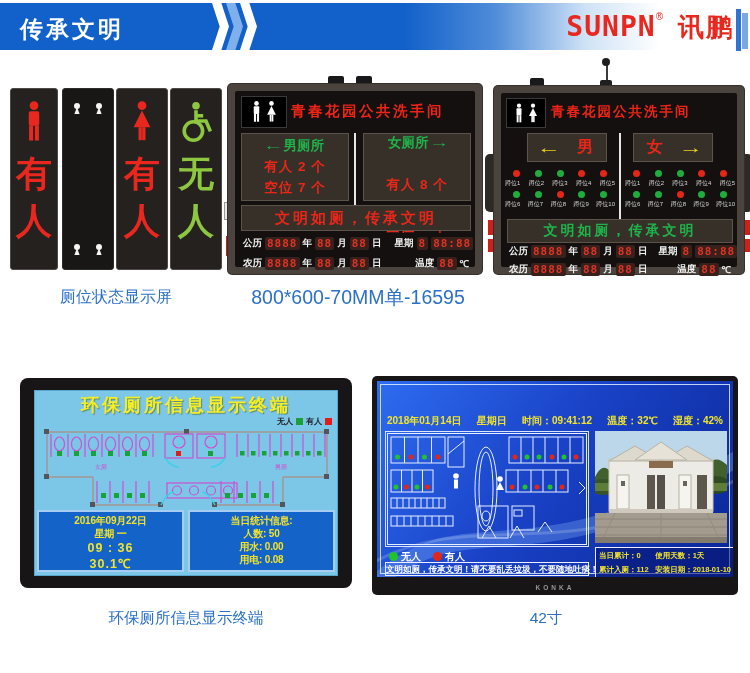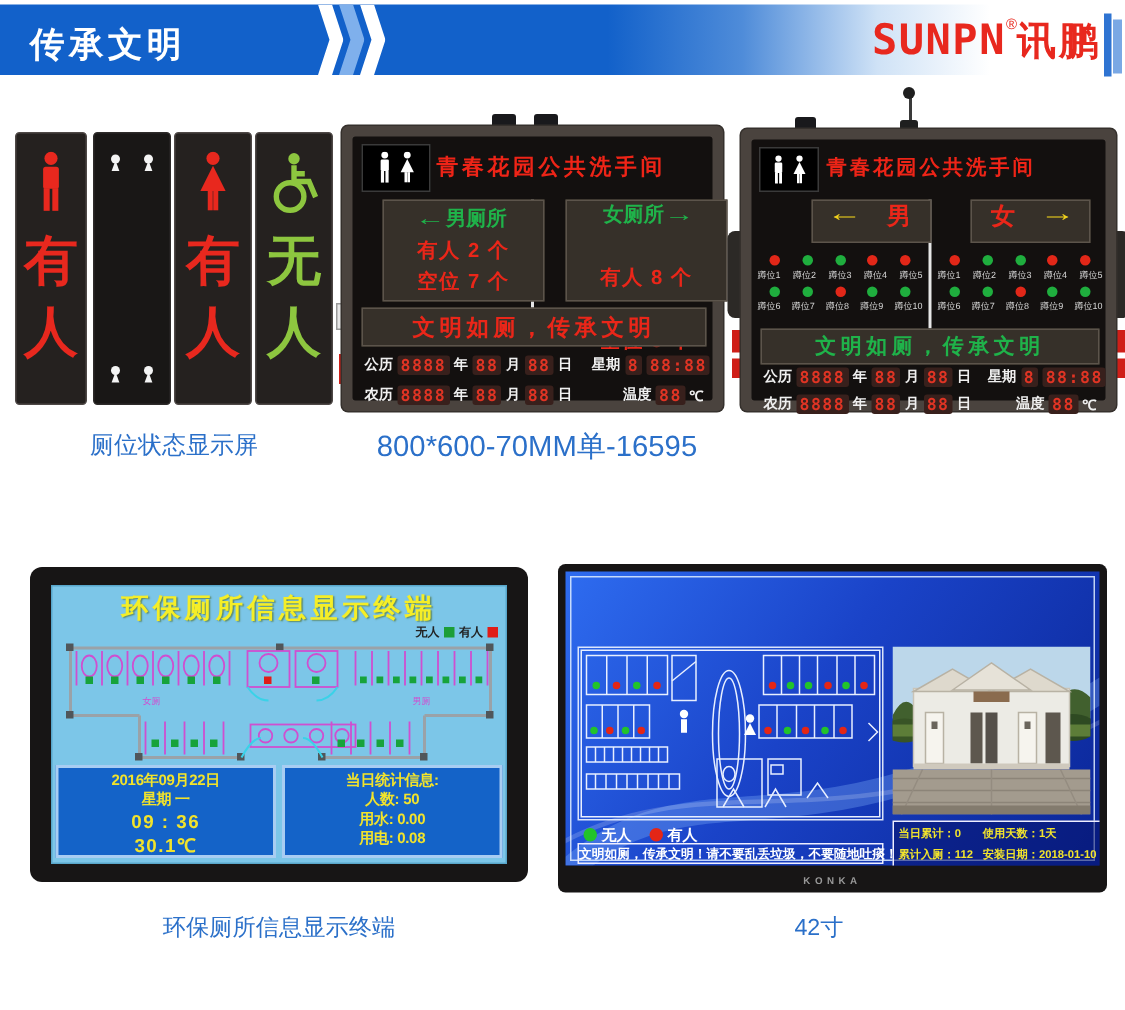--- a/index.html
+++ b/index.html
@@ -9,21 +9,21 @@
 
   
   .hdr{position:absolute;left:0;top:3px;width:750px;height:47px;
        background:linear-gradient(90deg,#1261ca 0%,#1261ca 54%,#4f8cd9 66%,#cfe2f6 78%,#ffffff 88%);}
   .hdr-title{position:absolute;left:20px;top:11px;font-size:23px;font-weight:bold;color:#fff;letter-spacing:3px;}
   .chev{position:absolute;top:0;height:47px;width:17px;
         clip-path:polygon(0 0,55% 0,100% 50%,55% 100%,0 100%,45% 50%);}
   .logo{position:absolute;right:16px;top:7px;display:flex;align-items:flex-start;}
   .logo-sunpn{font-family:"DejaVu Sans Mono",monospace;font-weight:bold;font-size:28px;color:#e8281e;letter-spacing:1px;}
   .logo-reg{font-size:10px;color:#e8281e;margin-top:1px;}
-  .logo-cn{font-size:26px;color:#e8281e;font-weight:bold;margin-left:0;letter-spacing:2px;}
+  .logo-cn{font-size:26px;color:#e8281e;font-weight:bold;margin-left:15px;letter-spacing:2px;}
   .edgebar1{position:absolute;right:9px;top:6px;width:5px;height:42px;background:#2f74d2;}
   .edgebar2{position:absolute;right:2px;top:10px;width:6px;height:36px;background:#7aa8e4;}
 
   
   .cap{position:absolute;color:#2b70c9;text-align:center;white-space:nowrap;}
 
   
   .strip{position:absolute;top:0;height:180px;background:#25211f;border:1px solid #4e4846;border-radius:3px;}
   .strip-blank{background:#191716;border-color:#2e2b2a;}
   .strip-icon{position:absolute;top:12px;left:0;width:100%;text-align:center;}
@@ -32,21 +32,21 @@
   .clr-occupied{color:#e8281e;}
   .clr-vacant{color:#8dc63f;}
 
   
   .tab{position:absolute;background:#19191c;border-radius:2px;}
   .ledframe{position:absolute;background:#4a433e;border-radius:4px;box-shadow:0 0 0 1px #35302c;}
   .ledscr{position:absolute;inset:7px;background:#13100f;border-radius:2px;}
   .iconbox{position:absolute;background:#000;border:1px solid #3a3a3a;display:flex;align-items:center;justify-content:center;gap:4px;}
   .ledtitle{position:absolute;color:#ee2417;font-weight:bold;white-space:nowrap;}
   .ledbox{position:absolute;background:#363029;border:1px solid #5c544b;display:flex;flex-direction:column;
-          justify-content:space-evenly;font-weight:bold;text-align:center;margin-left:14px;}
+          justify-content:space-evenly;align-items:center;font-weight:bold;text-align:center;}
   .grn{color:#1fb34a;}
   .red{color:#ea2619;}
   .ylw{color:#f0d11c;}
   .ledbanner{position:absolute;background:#363029;border:1px solid #5c544b;display:flex;align-items:center;justify-content:center;
              font-weight:bold;letter-spacing:3px;}
   .divider{position:absolute;background:#e6e6e6;}
   .clock{position:absolute;}
   .crow{display:flex;align-items:center;gap:3px;color:#f0f0f0;font-size:9.5px;font-weight:bold;margin-bottom:7px;white-space:nowrap;}
   .seg{font-family:"DejaVu Sans Mono",monospace;color:#e03424;background:#38201c;border-radius:2px;
        padding:0 2px;font-size:11px;font-weight:bold;letter-spacing:1px;}
@@ -462,20 +462,27 @@
   </div>
   <div class="cap" style="left:20px;top:608px;width:332px;font-size:15.5px;">环保厕所信息显示终端</div>
 
   <div class="bezel" style="left:372px;top:376px;width:366px;height:219px;border-radius:5px;">
     <div class="scrB">
       <svg class="abs" style="left:0;top:0;" width="356" height="196" viewBox="0 0 356 196">
         <path d="M-10 210 C 90 110, 150 215, 372 70" stroke="rgba(140,190,255,.30)" stroke-width="16" fill="none"></path>
         <path d="M-10 185 C 100 120, 185 195, 372 92" stroke="rgba(255,255,255,.18)" stroke-width="3" fill="none"></path>
       </svg>
       <div class="scrB-border"></div>
+      <div class="mB-info">
+        <span>2018年01月14日</span>
+        <span>星期日</span>
+        <span>时间：09:41:12</span>
+        <span>温度：32℃</span>
+        <span>湿度：42%</span>
+      </div>
       <div class="planB">
         <svg width="202" height="114" viewBox="0 0 202 114">
           <g stroke="#e8efff" stroke-width="1" fill="none">
             <rect x="1.5" y="1.5" width="199" height="111"></rect>
             <rect x="5" y="5" width="54" height="26"></rect>
               <path d="M18.5 5 V31 M32 5 V31 M45.5 5 V31"></path>
             <rect x="62" y="5" width="16" height="30"></rect>
               <path d="M62 22 L78 9"></path>
             <rect x="5" y="38" width="42" height="22"></rect>
               <path d="M15.5 38 V60 M26 38 V60 M36.5 38 V60"></path>

